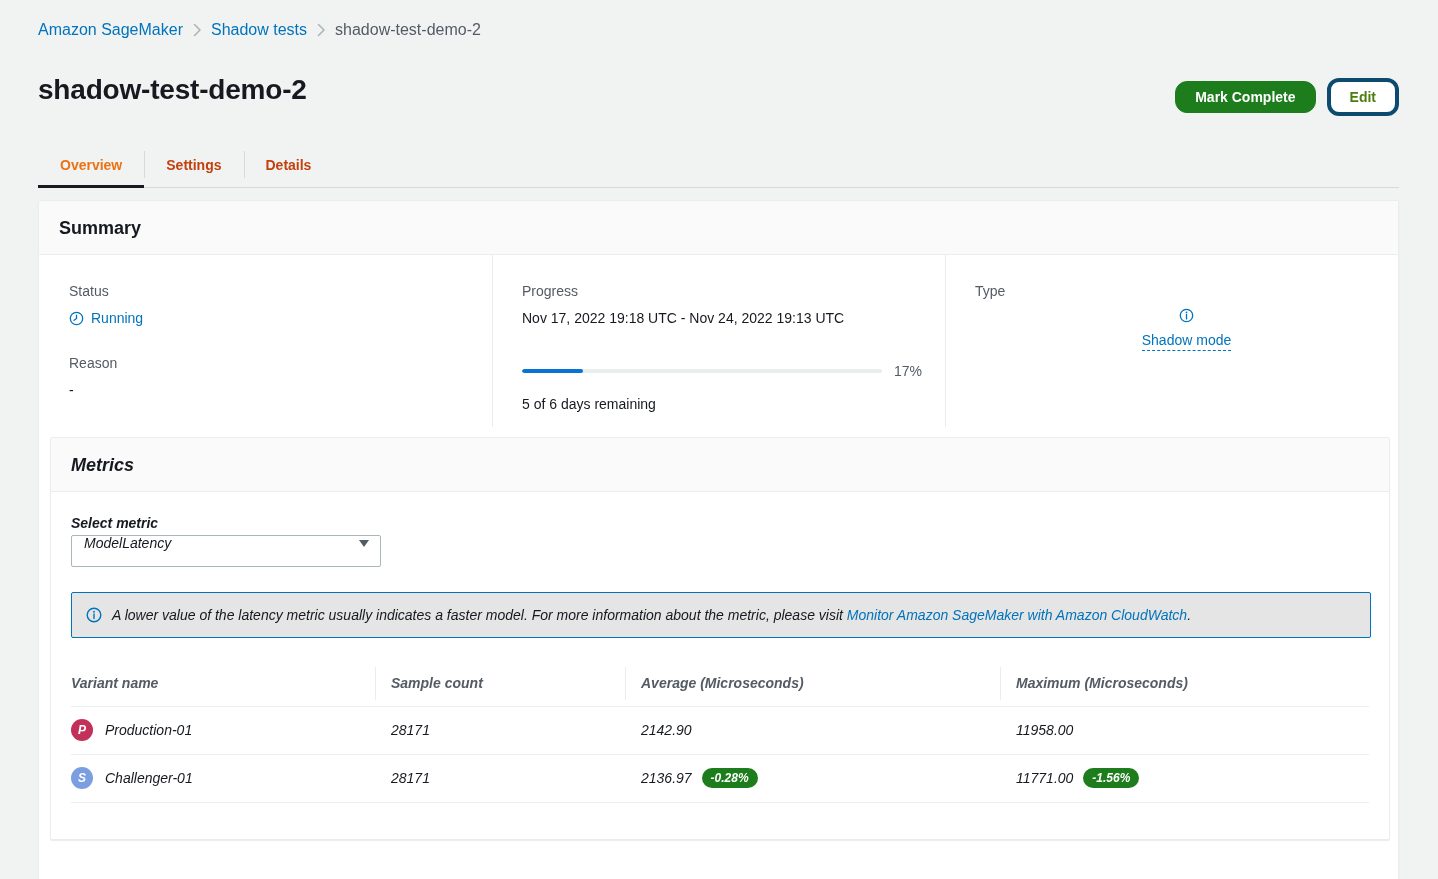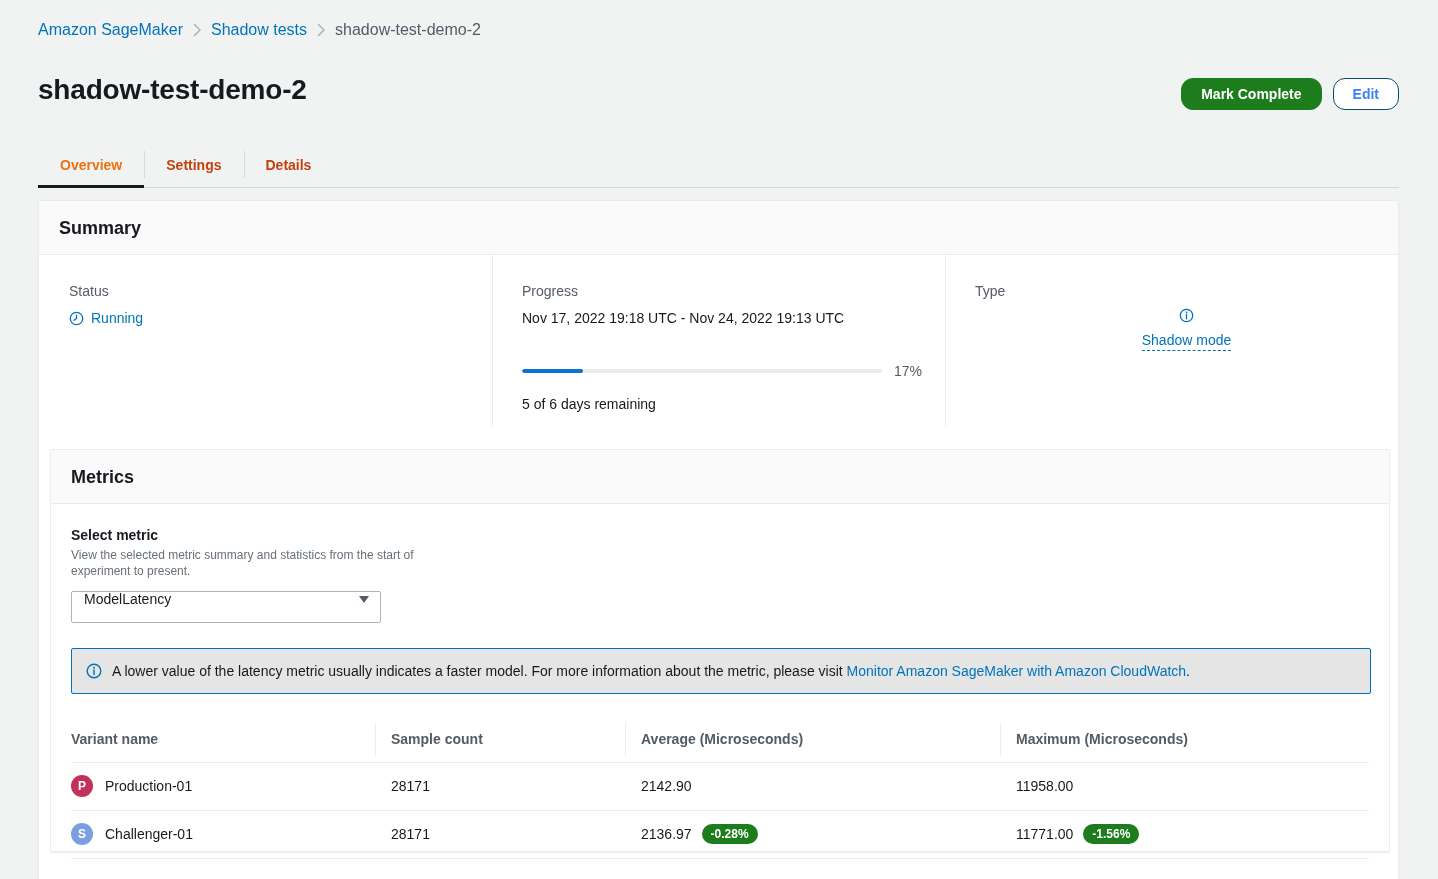--- a/index.html
+++ b/index.html
@@ -44,21 +44,21 @@
   .btn {
     font-family: "Liberation Sans", sans-serif;
     font-size: 14px; font-weight: 700; line-height: 20px;
     border-radius: 12px; cursor: pointer;
     padding: 5px 19px; white-space: nowrap;
   }
   .btn-primary {
     background: #1d7d1d; border: 1px solid #1d7d1d; color: #ffffff;
   }
   .btn-normal {
-    background: #ffffff; border: 1px solid #0c4a6e; color: #3b82f6;
+    background: #ffffff; border: 4px solid #0c4a6e; color: #4d7c0f;
   }
 
   
   .tabs {
     position: absolute; left: 38px; top: 142px;
     width: 1361px;
     display: flex; align-items: stretch;
     border-bottom: 1px solid #d5dbdb;
     height: 46px;
   }
@@ -158,26 +158,27 @@
     display: flex; align-items: center; gap: 7px; flex-direction: column;
   }
   .type-link {
     color: #0073bb; font-size: 14px; line-height: 20px;
     border-bottom: 1px dashed #0073bb;
     cursor: pointer; text-decoration: none;
   }
 
   
   .metrics-container {
-    position: absolute; left: 11px; top: 248px;
+    position: absolute; left: 11px; top: 236px;
     width: 1340px; height: 403px;
     background: #ffffff;
     border: 1px solid #eaeded;
     border-radius: 2px;
     box-shadow: 0 1px 1px 0 rgba(0,28,36,0.08);
+    font-style: italic;
   }
   .metrics-body { padding: 21px 20px 0 20px; }
 
   .select-label {
     font-size: 14px; line-height: 20px; font-weight: 700; color: #16191f;
     margin-bottom: 2px;
   }
   .select-desc {
     font-size: 12px; line-height: 16px; color: #687078;
     max-width: 360px; margin-bottom: 12px;
@@ -304,20 +305,24 @@
           <div class="status-line">
             <span>
               <svg class="icon-svg" width="15" height="15" viewBox="0 0 16 16" aria-hidden="true">
                 <circle cx="8" cy="8" r="6.6" fill="none" stroke="#0073bb" stroke-width="1.4"></circle>
                 <path d="M8 4.3 V8 L5.4 9.9" fill="none" stroke="#0073bb" stroke-width="1.4" stroke-linecap="round" stroke-linejoin="round"></path>
               </svg>
             </span>
             <span>Running</span>
           </div>
         </div>
+        <div class="field-block">
+          <div class="field-label">Reason</div>
+          <div class="field-value">-</div>
+        </div>
       </div>
 
       <div class="summary-col">
         <div class="field-label">Progress</div>
         <div class="progress-dates">Nov 17, 2022 19:18 UTC - Nov 24, 2022 19:13 UTC</div>
         <div class="progress-row">
           <div class="progress-track">
             <div class="progress-fill" id="progress-fill" style="width: 17%; background: rgb(9, 114, 211);"></div>
           </div>
           <span class="progress-pct">17%</span>
@@ -343,21 +348,20 @@
 
     <div class="metrics-container">
       <div class="container-header">
         <h2 class="container-title">Metrics</h2>
       </div>
 
       <div class="metrics-body">
 
         <div>
           <div class="select-label">Select metric</div>
-          <div class="select-desc">View the selected metric summary and statistics from the start of experiment to present.</div>
           <div class="select-box">
             <span>ModelLatency</span>
             <span class="caret"></span>
           </div>
         </div>
 
         <div class="alert" style="border-color: rgb(0, 115, 187); background: #e5e5e5;">
           <span style="margin-top:2px;">
             <svg class="icon-svg" width="16" height="16" viewBox="0 0 16 16" aria-hidden="true">
               <circle cx="8" cy="8" r="6.8" fill="none" stroke="#0073bb" stroke-width="1.4"></circle>

